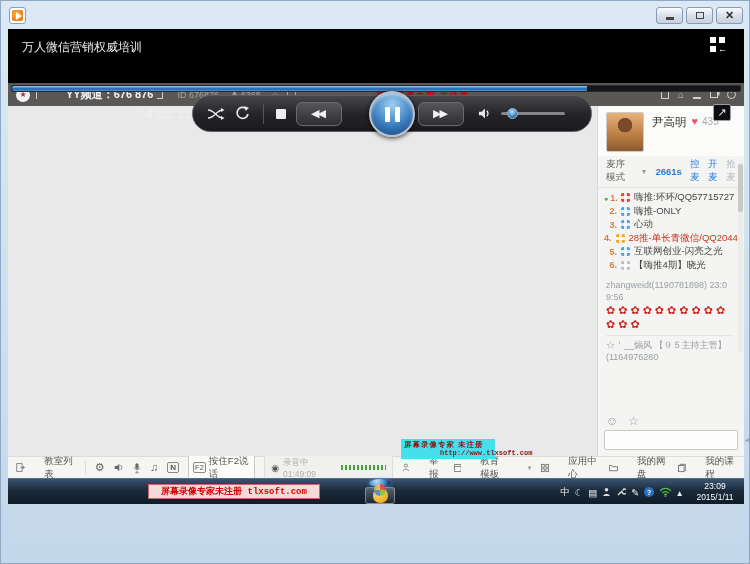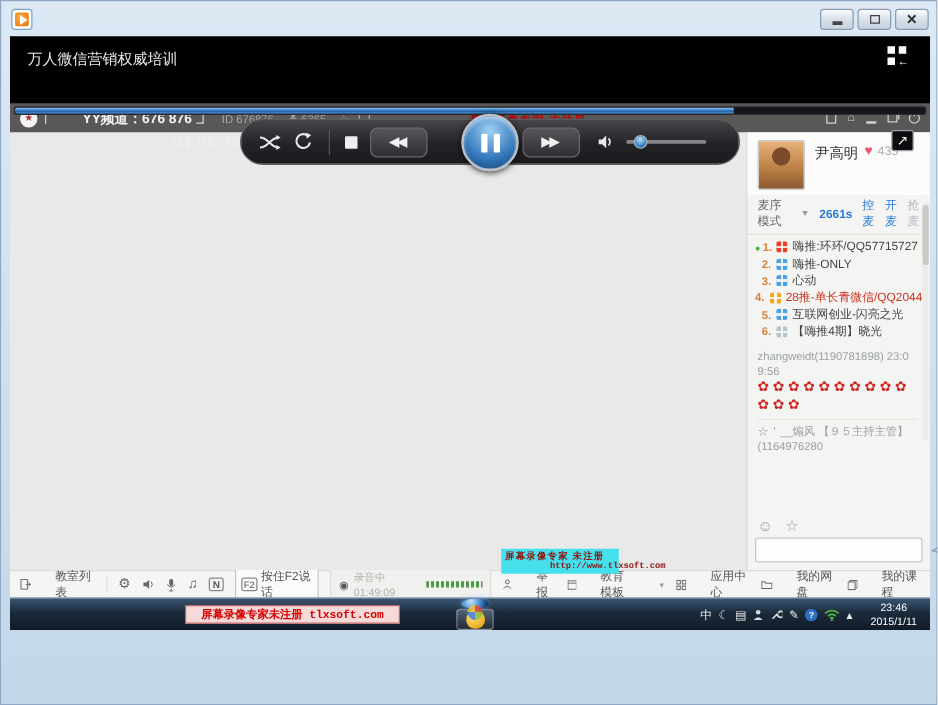--- a/index.html
+++ b/index.html
@@ -441,21 +441,21 @@
               <path d="M2 8 l4 -4 M6 4 a2.5 2.5 0 1 0 2 -2 l-1.5 1.5" stroke="#ddd" fill="none" stroke-width="1.4"></path>
             </svg>
           <span>✎</span>
           <span class="helpdot">?</span>
           <svg width="13" height="10" viewBox="0 0 14 11">
               <path d="M1 4 q6 -5 12 0 M3.5 6.5 q3.5 -3 7 0 M5.5 8.5 q1.5 -1.5 3 0" stroke="#55c043" fill="none" stroke-width="1.4"></path>
               <circle cx="7" cy="10" r="1" fill="#55c043"></circle>
             </svg>
           <span>▴</span>
           <span class="clock">
-            <span>23:46</span><br><span>2015/1/11</span>
+            <span>23:09</span><br><span>2015/1/11</span>
           </span>
         </span>
       </div>
     </div>
 
     <div class="progress">
       <div class="pfill" style="width: 79%;"></div>
     </div>
 
     <div class="controls">

